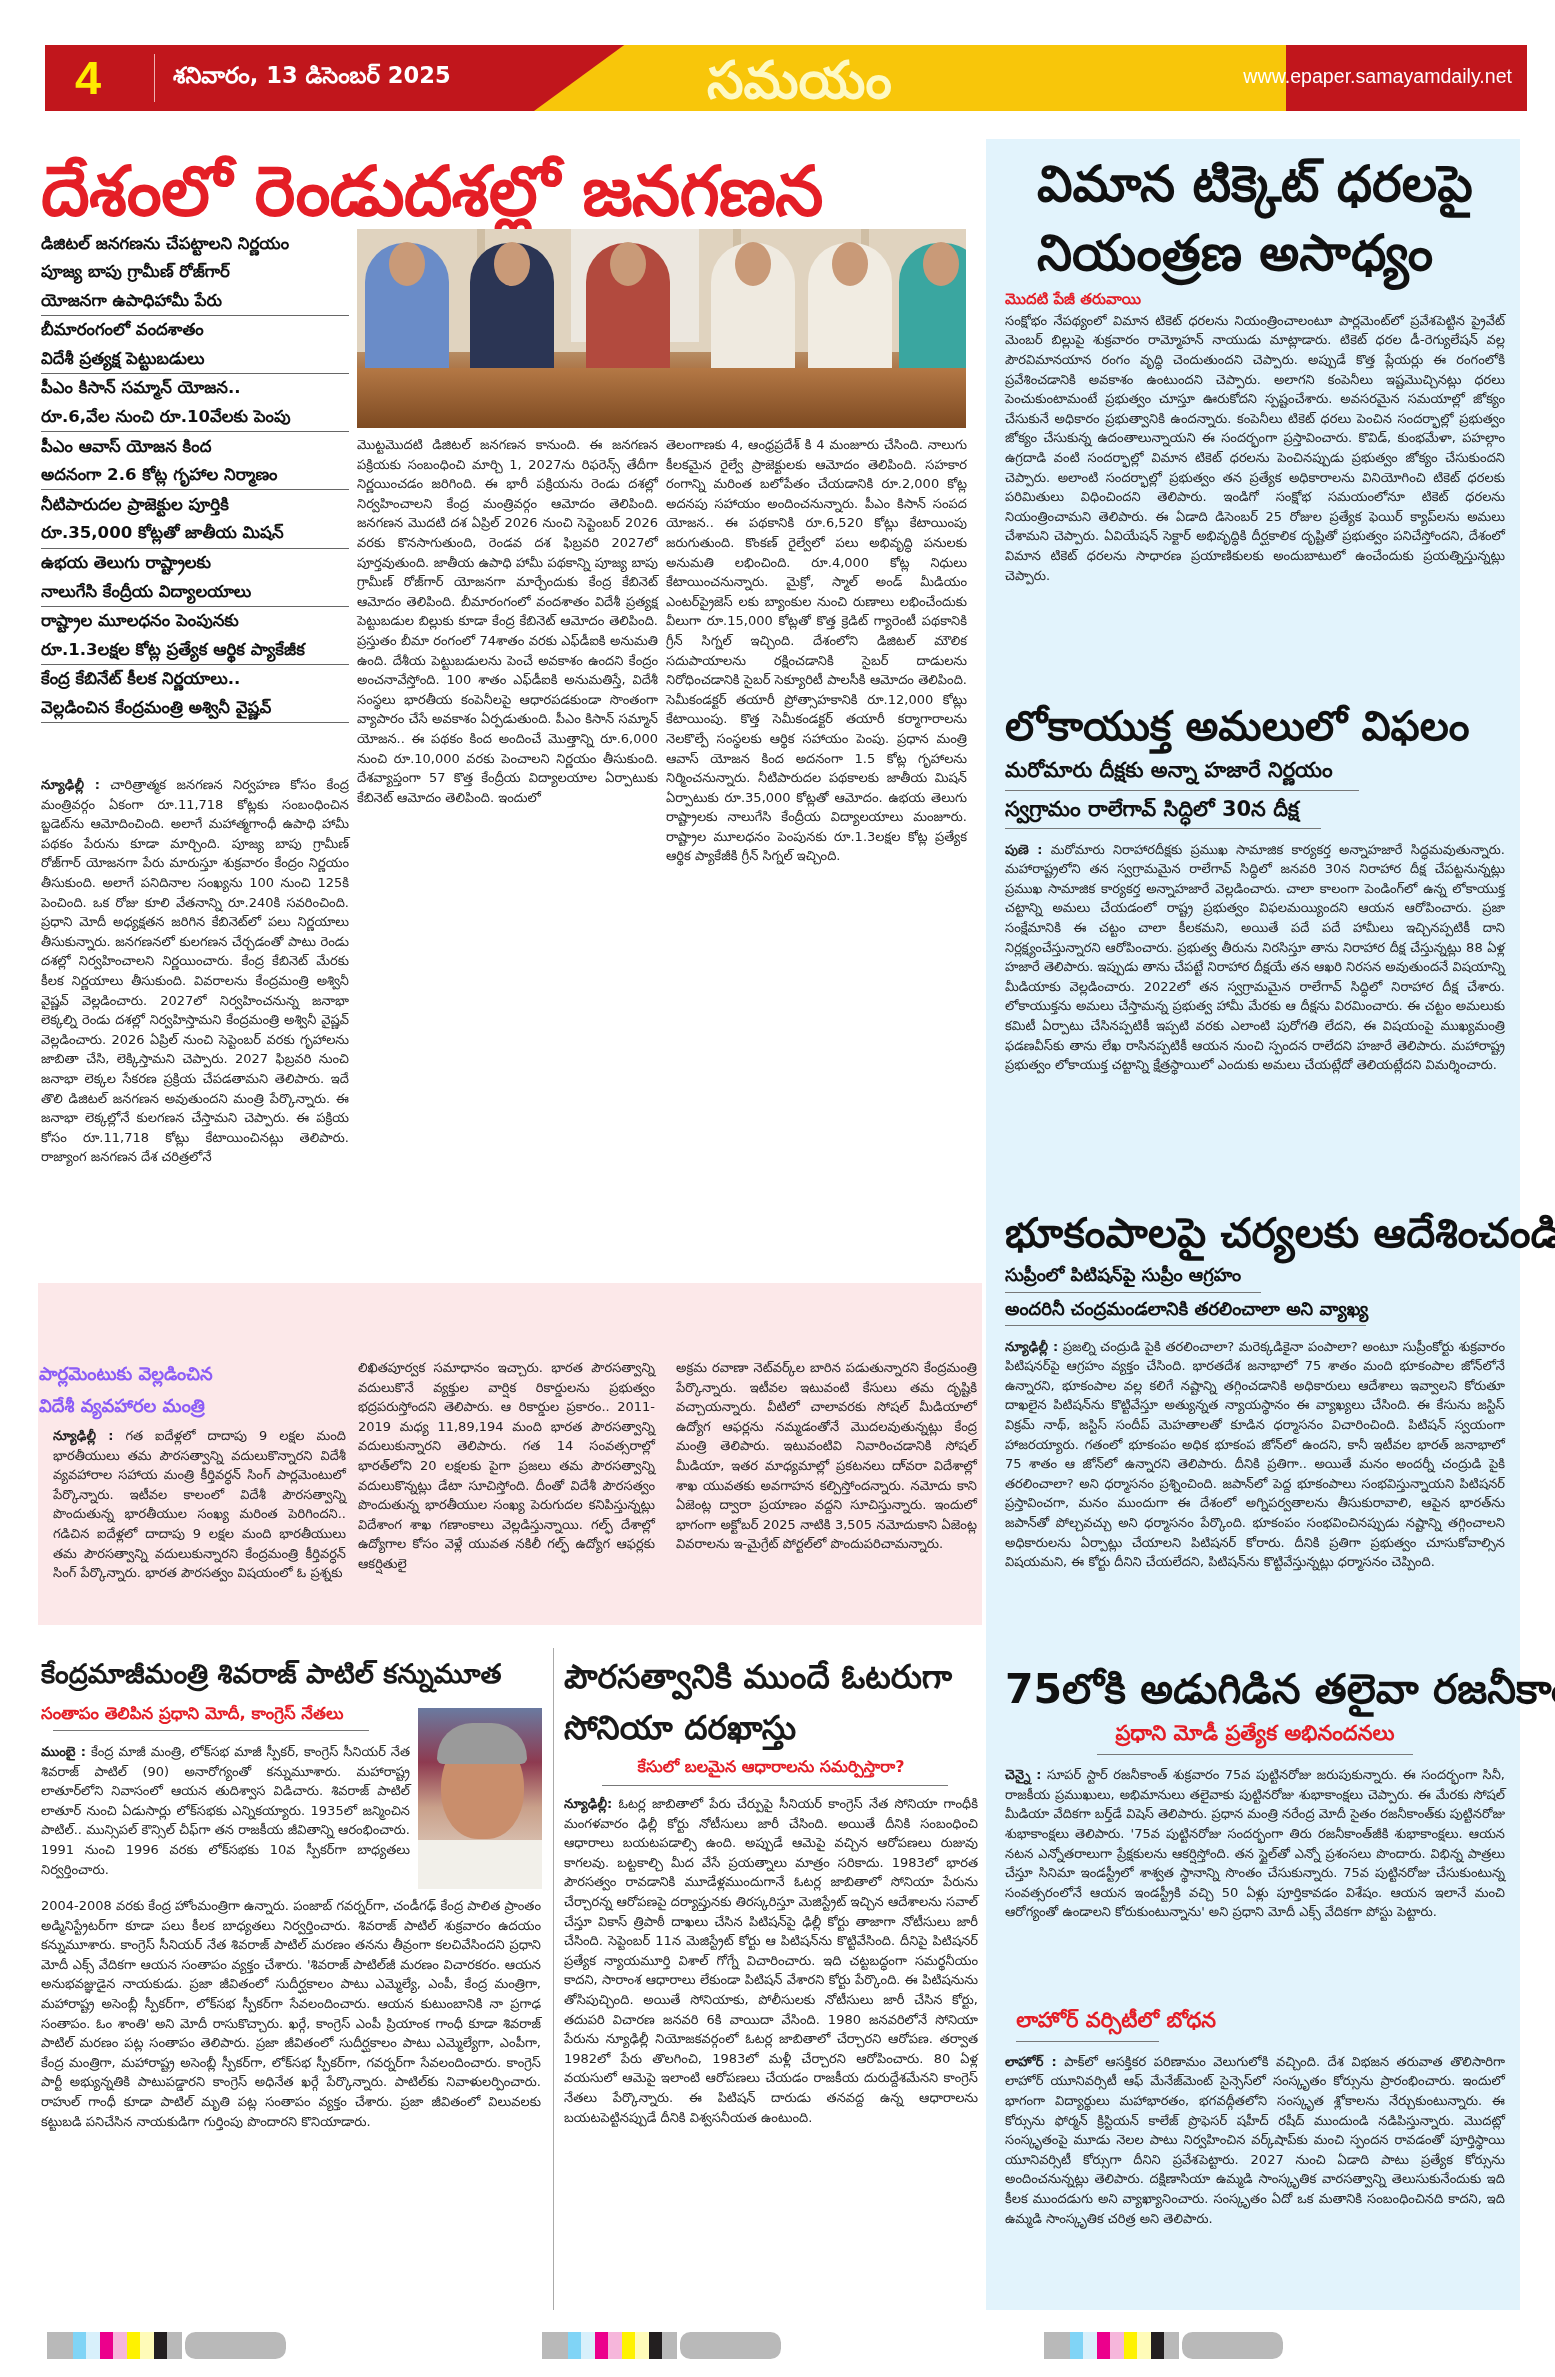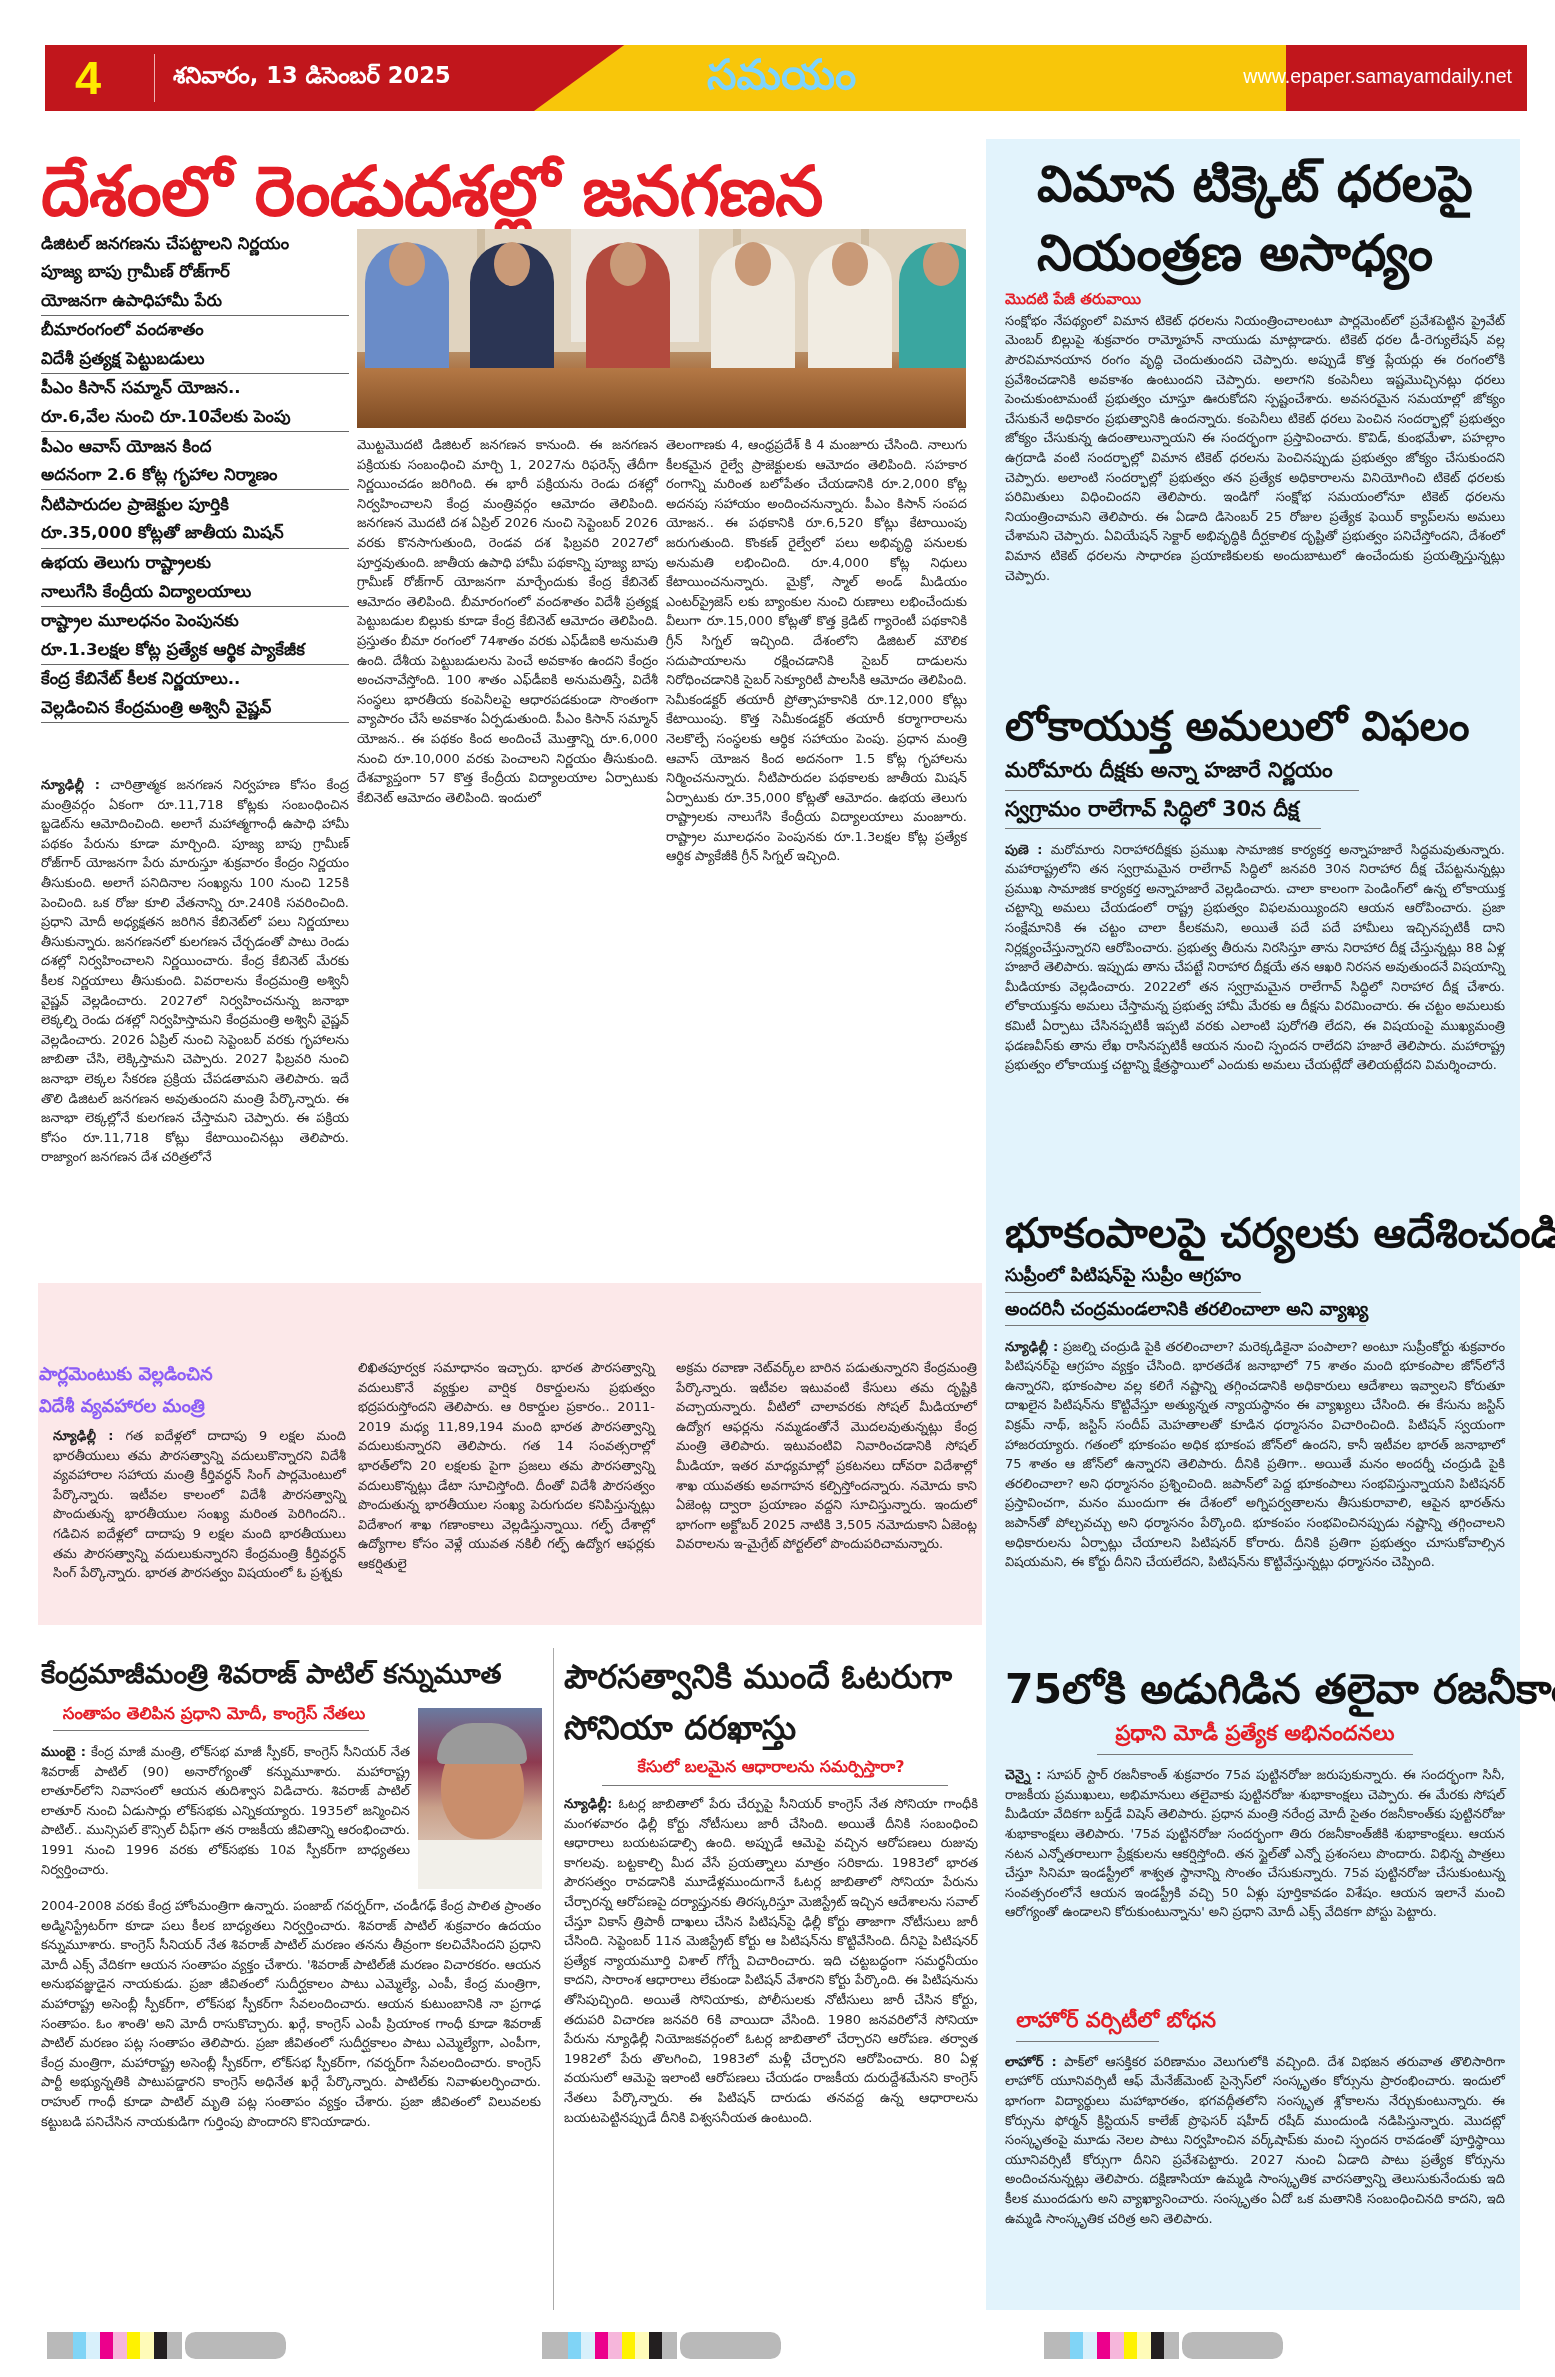--- a/index.html
+++ b/index.html
@@ -6,21 +6,21 @@
   html, body { width: 1555px; height: 2377px; background: #ffffff; overflow: hidden; }
   body { position: relative; font-family: "DejaVu Sans", sans-serif; color: #1a1a1a; }
 
   
   .masthead { position: absolute; left: 45px; top: 45px; width: 1482px; height: 66px; background: #c1161c; overflow: hidden; }
   .masthead .yellow { position: absolute; left: 527px; top: 0; width: 745px; height: 66px; background: #f8c60a; clip-path: polygon(12% 0, 100% 0, 100% 100%, 0 100%); }
   .masthead .yellow { left: 489px; width: 752px; }
   .page-num { position: absolute; left: 30px; top: 6px; font-family: "Liberation Sans", sans-serif; font-weight: bold; font-size: 47px; color: #ffea00; line-height: 54px; }
   .mh-divider { position: absolute; left: 109px; top: 9px; width: 0.8px; height: 48px; background: #f0b0b0; }
   .mh-date { position: absolute; left: 128px; top: 16.6px; font-size: 22.6px; font-weight: bold; color: #ffffff; white-space: nowrap; }
-  .mh-brand { position: absolute; left: 662px; top: 4.5px; font-size: 42px; font-weight: bold; color: #7dd3fc; white-space: nowrap; }
+  .mh-brand { position: absolute; left: 662px; top: 4.5px; font-size: 52px; font-weight: bold; color: #fef9c3; white-space: nowrap; }
   .mh-url { position: absolute; right: 15px; top: 19.6px; font-family: "Liberation Sans", sans-serif; font-size: 19.6px; color: #ffffff; white-space: nowrap; }
 
   
   .body-text { font-size: 13px; line-height: 19.6px; text-align: justify; color: #222; }
   .body-text b { font-weight: bold; }
   .dateline { font-weight: bold; }
 
   
   .lead-headline { position: absolute; left: 41px; top: 150px; width: 933px; font-size: 69px; font-weight: bold; color: #e41e26; line-height: 83px; white-space: nowrap; letter-spacing: -0.8px; }
   .highlights { position: absolute; left: 41px; top: 229px; width: 308px; }
@@ -39,21 +39,21 @@
   
   .cit-box { position: absolute; left: 38px; top: 1283px; width: 944px; height: 342px; background: #fce8e9; }
   .cit-headline { position: absolute; left: 15px; top: 4.5px; font-size: 48px; font-weight: bold; color: #111; line-height: 60px; white-space: nowrap; }
   .cit-sub { position: absolute; left: 1px; top: 75px; width: 286px; font-size: 18px; font-weight: bold; color: #8b5cf6; line-height: 32px; }
   .cit-col1 { position: absolute; left: 15px; top: 143px; width: 293px; }
   .cit-col2 { position: absolute; left: 320px; top: 75px; width: 297px; }
   .cit-col3 { position: absolute; left: 638px; top: 75px; width: 301px; }
 
   
   .patil-headline { position: absolute; left: 41px; top: 1655px; width: 482px; font-size: 27px; font-weight: bold; line-height: 38px; white-space: nowrap; }
-  .patil-sub { position: absolute; left: 41px; top: 1704px; width: 346px; text-align: center; font-size: 16.6px; font-weight: bold; color: #e41e26; }
+  .patil-sub { position: absolute; left: 41px; top: 1704px; width: 346px; text-align: left; font-size: 16.6px; font-weight: bold; color: #e41e26; }
   .patil-rule { position: absolute; left: 53px; top: 1730px; width: 316px; height: 0.8px; background: #777; }
   .patil-photo { position: absolute; left: 418px; top: 1708px; width: 124px; height: 181px; background: linear-gradient(180deg, #6a7aa0 0%, #8e3a50 30%, #c9a08a 55%, #e9e3da 100%); overflow: hidden; }
   .patil-photo .face { position: absolute; left: 22.6px; top: 26px; width: 83px; height: 105px; border-radius: 50% 50% 45% 45%; background: #c98e6c; }
   .patil-photo .hair { position: absolute; left: 19px; top: 15px; width: 90px; height: 41px; border-radius: 45px 45px 7.5px 7.5px; background: #9a9a9a; }
   .patil-photo .shirt { position: absolute; left: 0; bottom: 0; width: 124px; height: 49px; background: #f2f0ea; }
   .patil-text-top { position: absolute; left: 41px; top: 1742px; width: 369px; }
   .patil-text { position: absolute; left: 41px; top: 1896px; width: 500px; }
   .vsep { position: absolute; left: 553px; top: 1648px; width: 0.8px; height: 662px; background: #aaa; }
 
   .sonia-headline { position: absolute; left: 564px; top: 1651px; width: 414px; font-size: 33px; font-weight: bold; line-height: 51px; }

